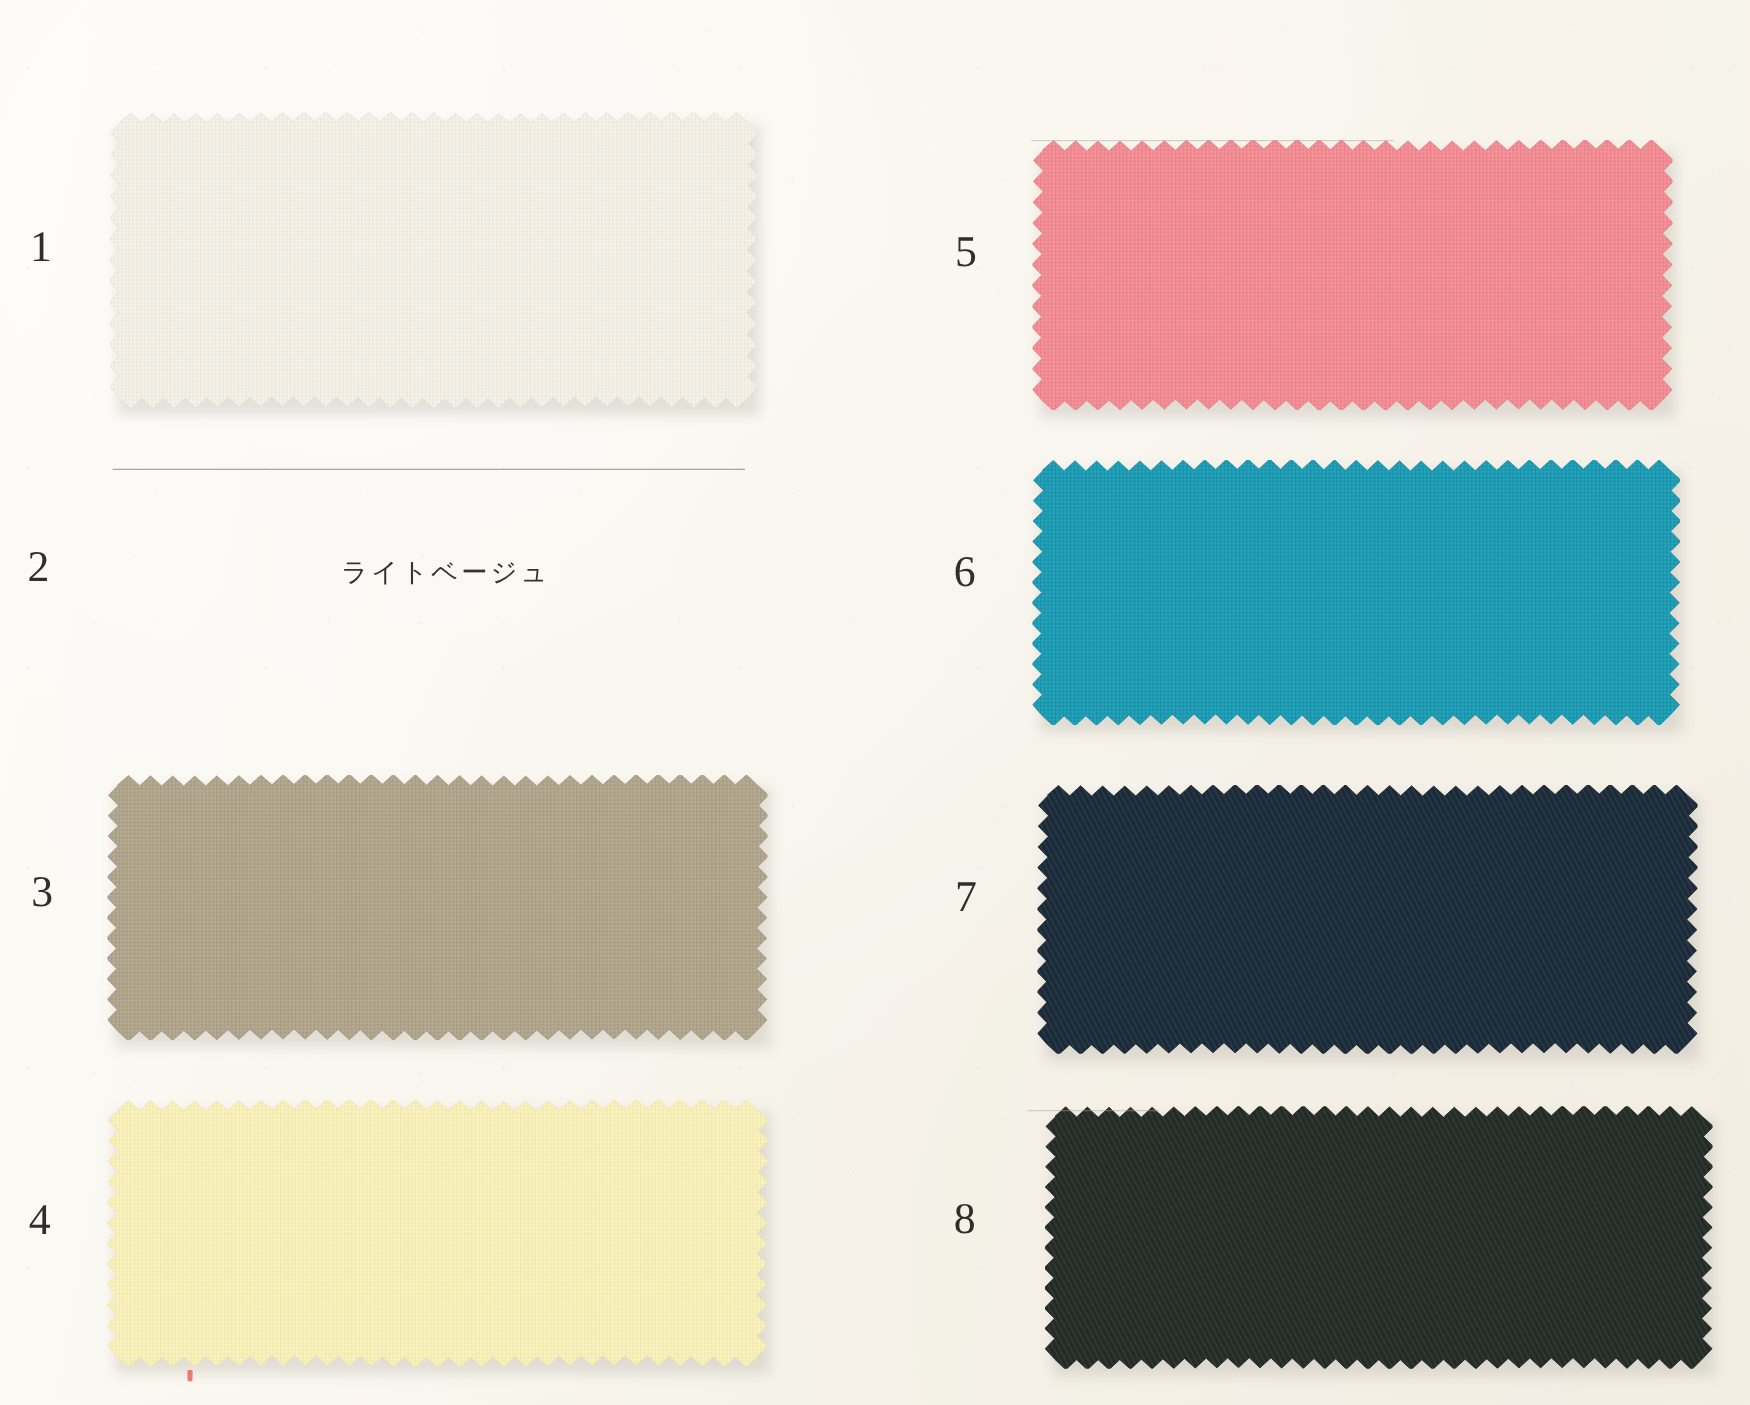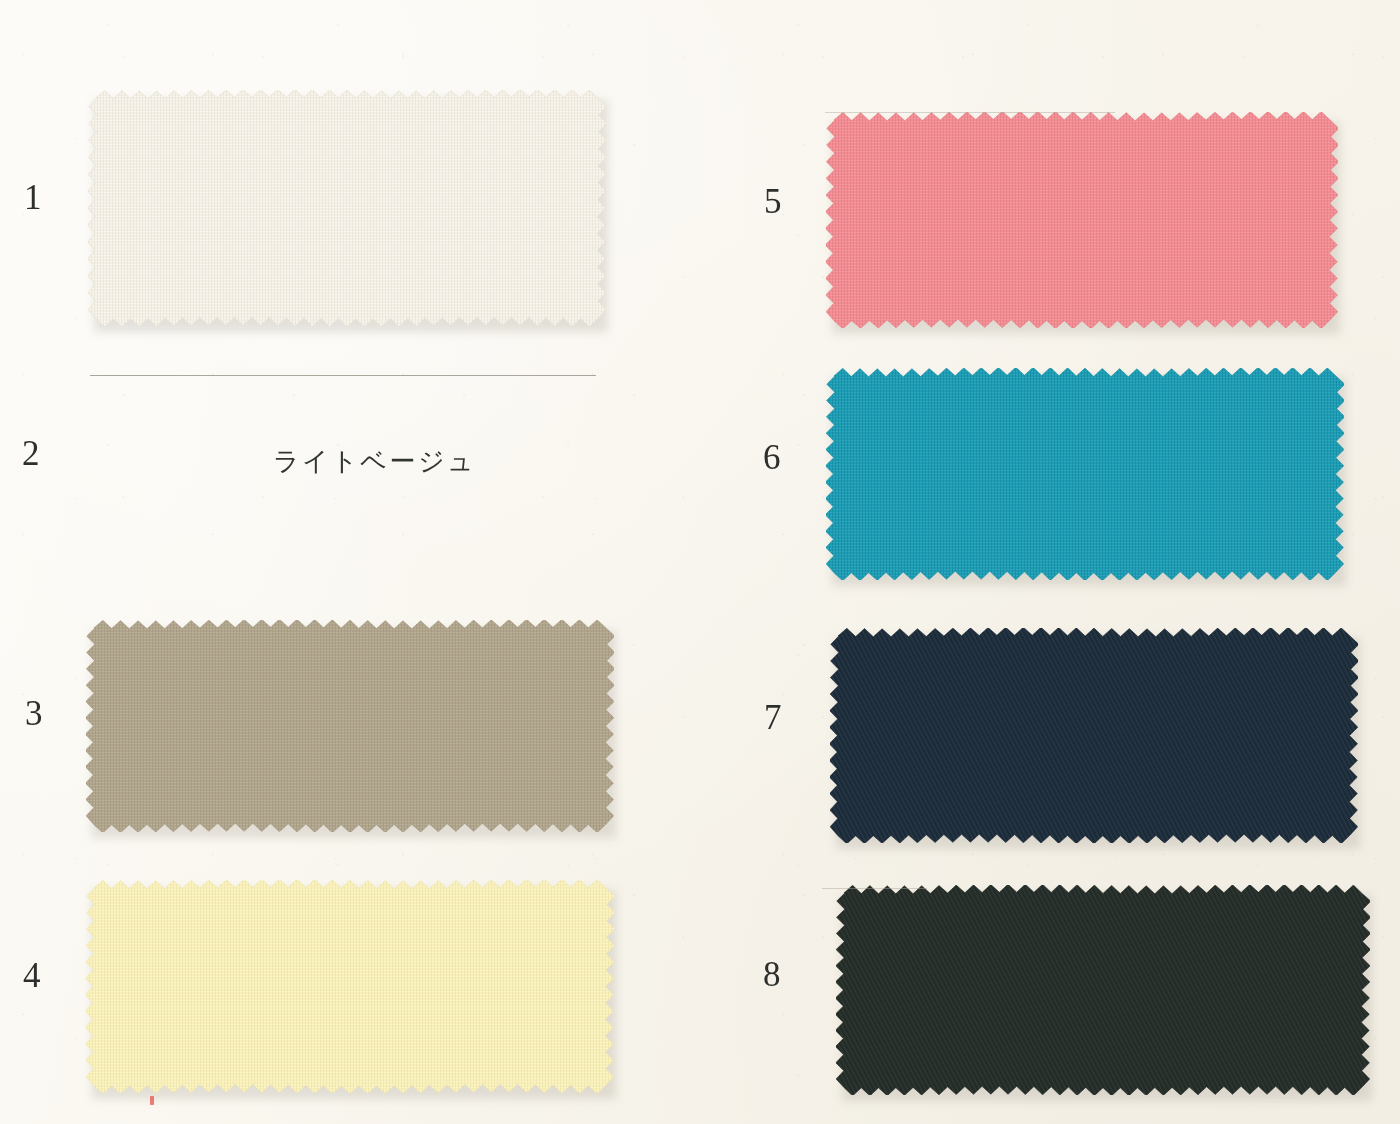--- a/index.html
+++ b/index.html
@@ -76,21 +76,21 @@
   }
   .rule.faint {
     opacity: 0.45;
     background: #a8a498;
   }
 
   
   .caption-jp {
     position: absolute;
     font-family: "DejaVu Sans", "Liberation Sans", sans-serif;
-    font-size: 26px;
+    font-size: 21px;
     letter-spacing: 2.5px;
     color: #32352f;
     white-space: nowrap;
   }
 
   .speck {
     position: absolute;
     border-radius: 50%;
     pointer-events: none;
   }

